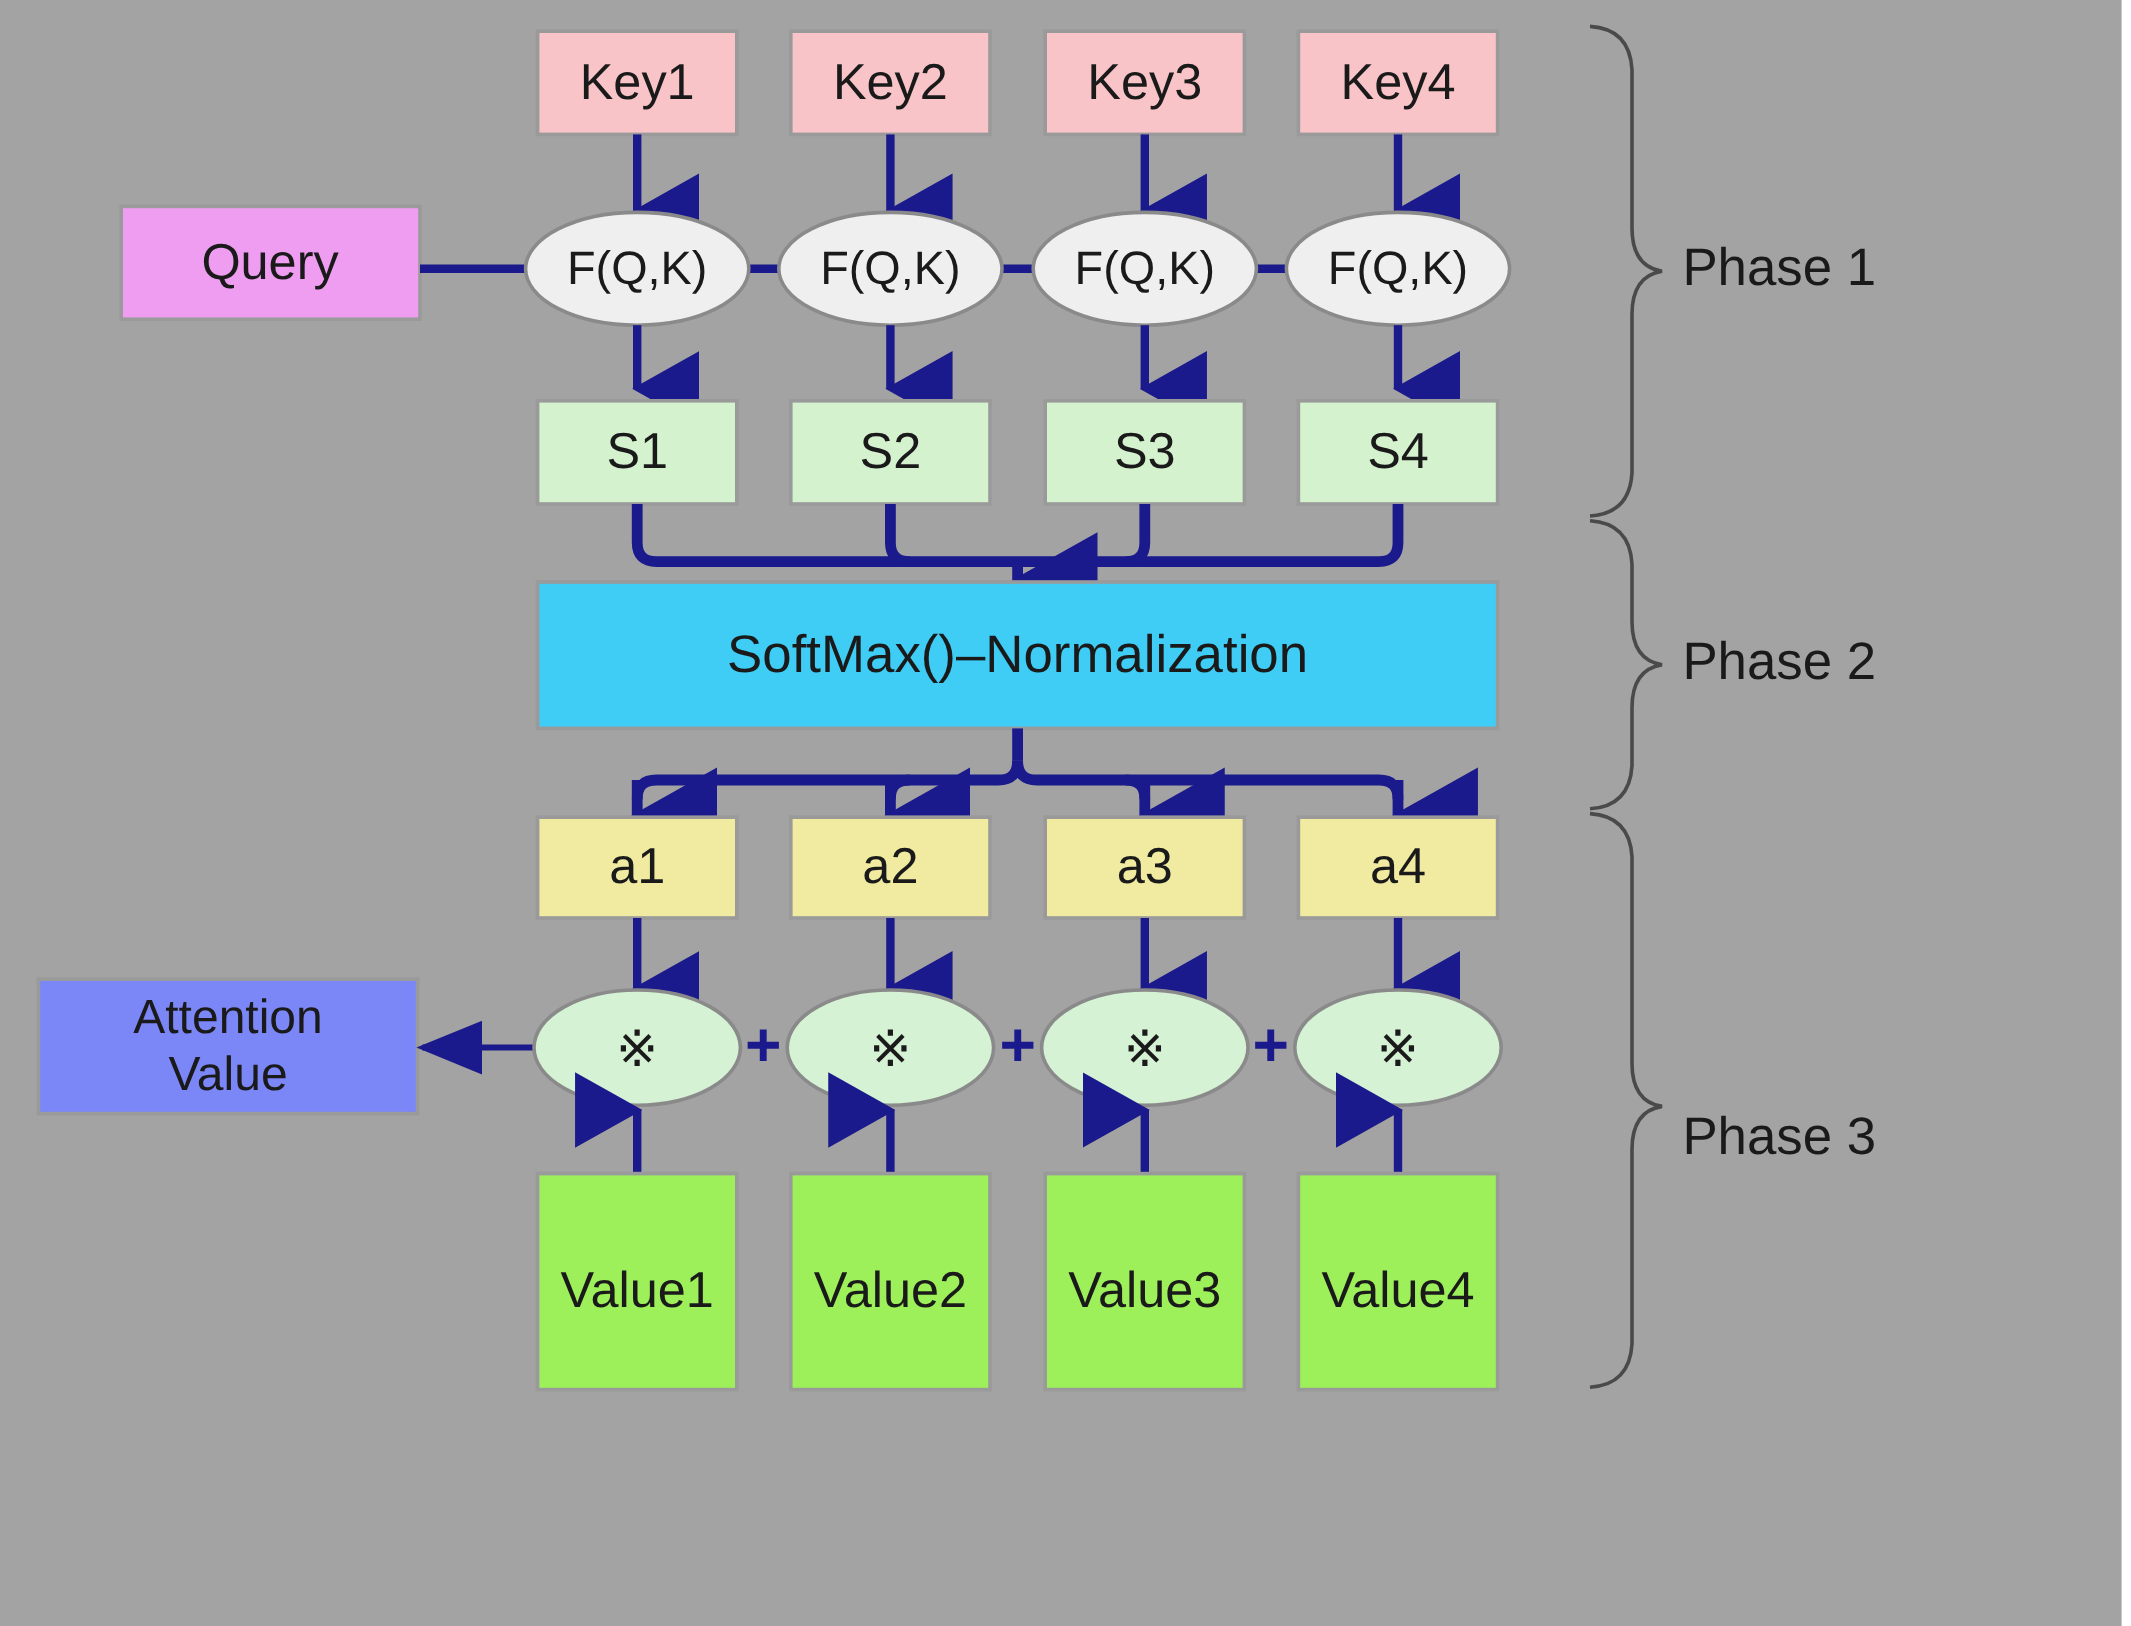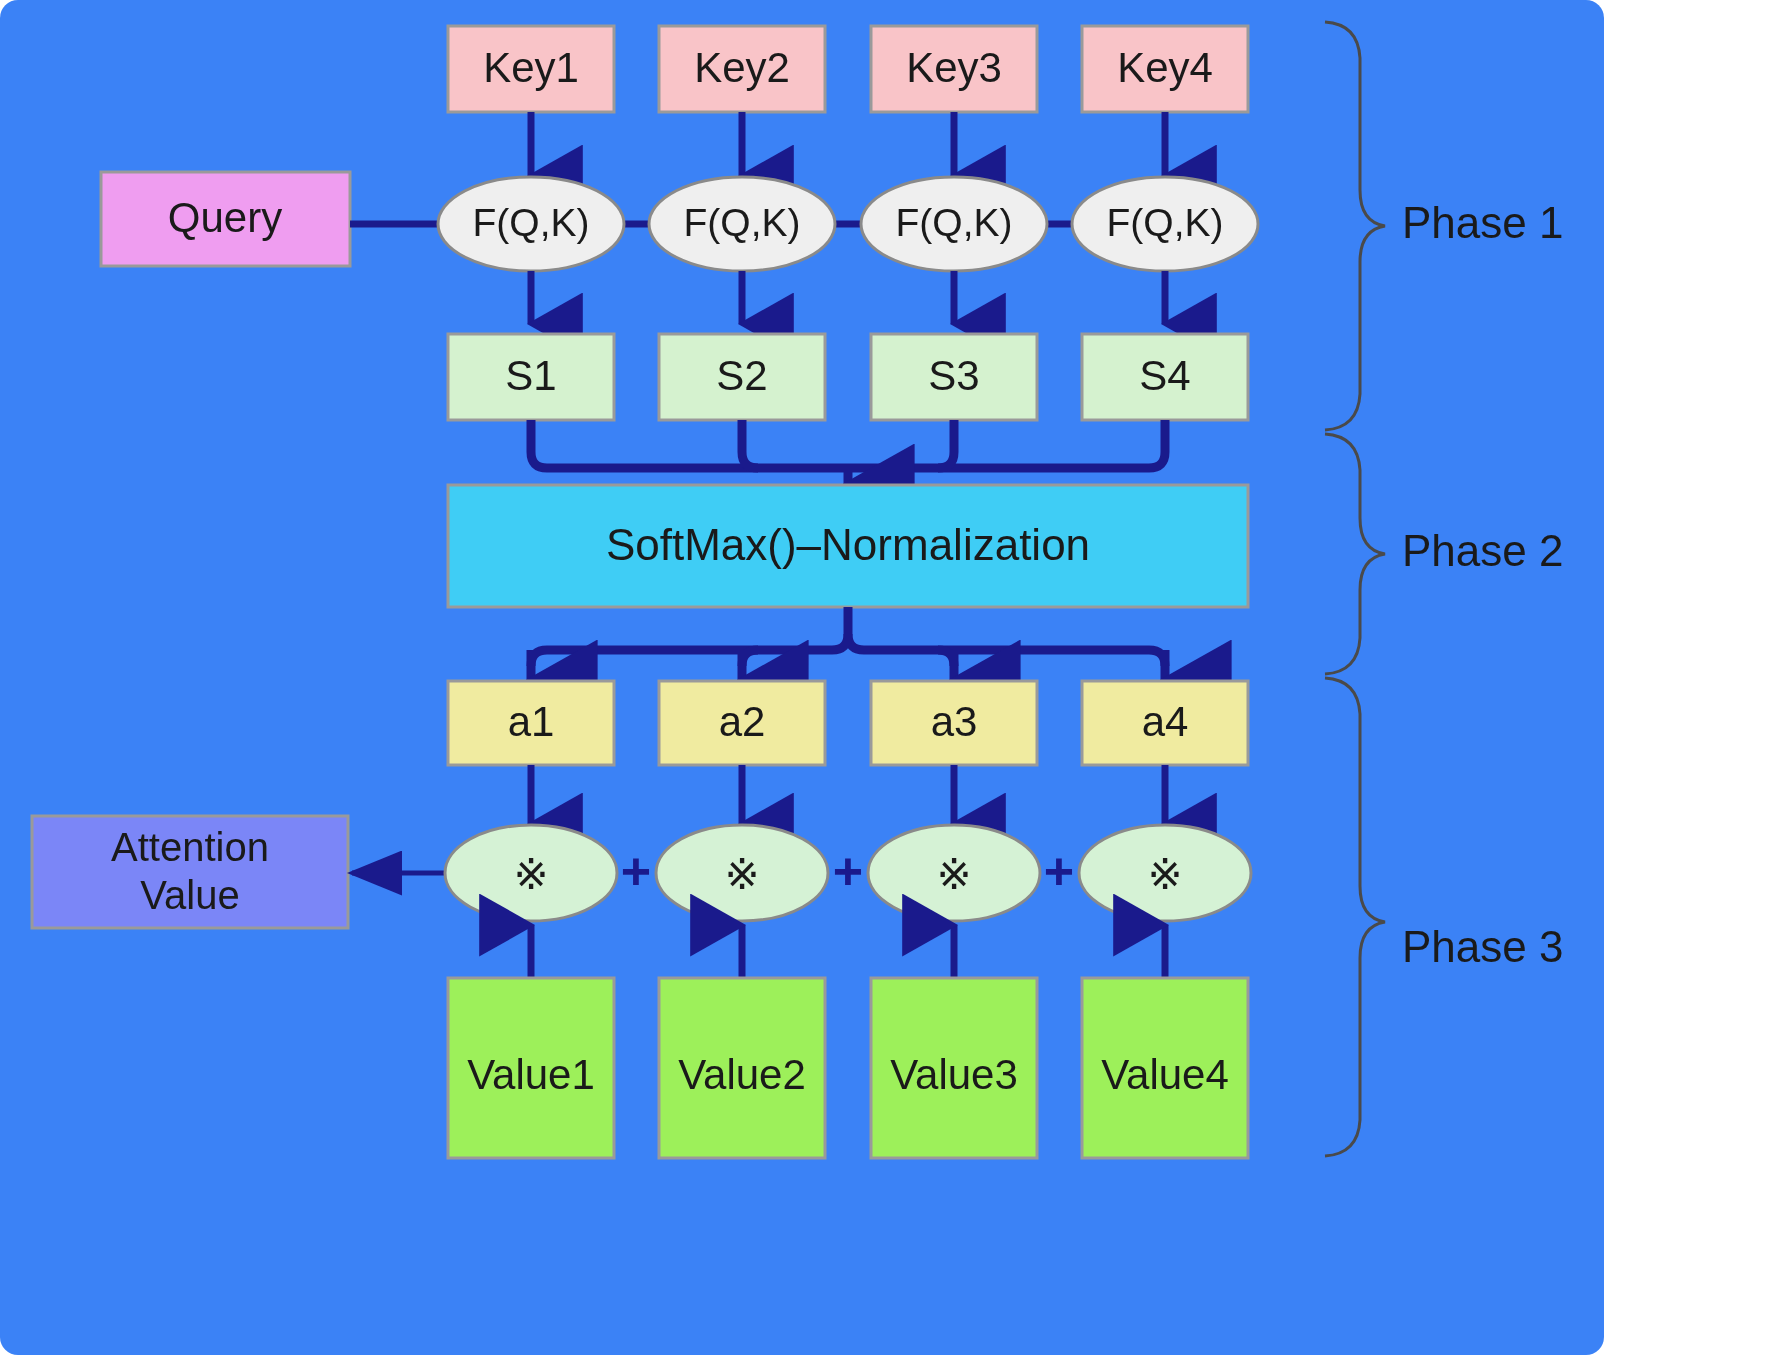--- a/index.html
+++ b/index.html
@@ -5,25 +5,24 @@
   html, body {
     margin: 0;
     padding: 0;
     background: #ffffff;
   }
   body {
     font-family: "Liberation Sans", sans-serif;
   }
   #stage {
     position: relative;
-    width: 1604px;
+    width: 1768px;
     height: 1355px;
-    background: #3b82f6;
+    background: #a3a3a3;
     overflow: hidden;
-    border-radius: 18px;
   }
   #diagram-svg {
     position: absolute;
     left: 0;
     top: 0;
     width: 1776px;
     height: 1355px;
   }
   .node-label {
     font-family: "Liberation Sans", sans-serif;

